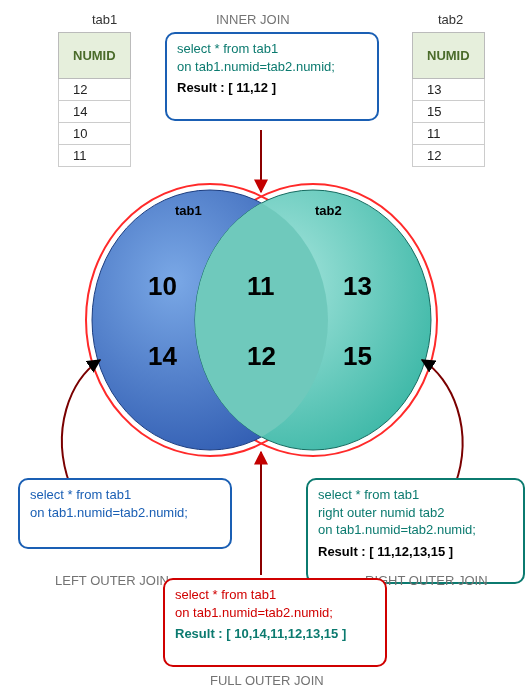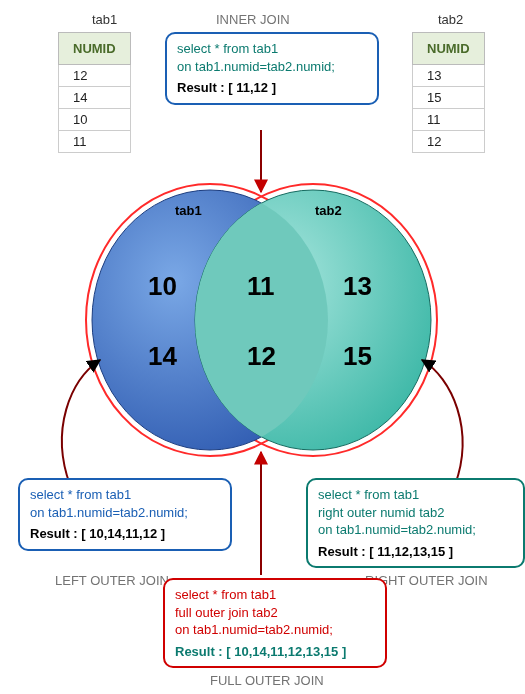--- a/index.html
+++ b/index.html
@@ -14,42 +14,42 @@
   }
   .abs { position: absolute; }
   .tbl {
     border-collapse: collapse;
     background: #fff;
   }
   .tbl th {
     background: #e6efdc;
     color: #4a6b2a;
     font-weight: bold;
-    padding: 8px 14px;
+    padding: 15px 14px;
     border: 1px solid #bbb;
     font-size: 13px;
   }
   .tbl td {
     padding: 3px 14px;
     border: 1px solid #ccc;
     font-size: 13px;
   }
   .hdr-label {
     font-size: 13px;
     color: #333;
   }
   .hdr-title {
     font-size: 13px;
     color: #737373;
     font-weight: normal;
   }
   .callout {
     border: 2px solid;
     border-radius: 10px;
-    padding: 6px 10px 6px 10px;
+    padding: 6px 10px 22px 10px;
     background: #fff;
     line-height: 1.35;
     font-size: 13px;
   }
   .sql-blue  { color: #1a5fb4; }
   .sql-teal  { color: #0b7a6f; }
   .sql-red   { color: #d00000; }
   .res       { color: #000; font-weight: bold; }
   .res-teal  { color: #0b7a6f; font-weight: bold; }
   .venn-num  { font-size: 26px; font-weight: bold; fill: #000; }
@@ -159,33 +159,31 @@
 
   <path d="M70,485 C50,430 70,380 100,360" stroke="#7a0000" stroke-width="2" fill="none" marker-end="url(#arr-black)"></path>
 
   <path d="M455,485 C475,430 452,378 422,360" stroke="#7a0000" stroke-width="2" fill="none" marker-end="url(#arr-black)"></path>
 </svg>
 
 <div class="abs callout" style="left:18px; top:478px; width:190px; border-color:#1a5fb4;">
   <div class="sql-blue">select * from tab1</div>
   <div class="sql-blue">on tab1.numid=tab2.numid;</div>
   <div style="height:4px;"></div>
-  <div class="res">Result : [ 10,14,11,12 ]</div>
 </div>
 <div class="abs hdr-title" style="left:55px; top:573px;">LEFT OUTER JOIN</div>
 
 <div class="abs callout" style="left:306px; top:478px; width:195px; border-color:#0b7a6f;">
   <div class="sql-teal">select * from tab1</div>
   <div class="sql-teal">right outer numid tab2</div>
   <div class="sql-teal">on tab1.numid=tab2.numid;</div>
   <div style="height:4px;"></div>
   <div class="res">Result : [ 11,12,13,15 ]</div>
 </div>
 <div class="abs hdr-title" style="left:365px; top:573px;">RIGHT OUTER JOIN</div>
 
 <div class="abs callout" style="left:163px; top:578px; width:200px; border-color:#d00000;">
   <div class="sql-red">select * from tab1</div>
-  <div class="sql-red">full outer join tab2</div>
   <div class="sql-red">on tab1.numid=tab2.numid;</div>
   <div style="height:4px;"></div>
   <div class="res-teal">Result : [ 10,14,11,12,13,15 ]</div>
 </div>
 <div class="abs hdr-title" style="left:210px; top:673px;">FULL OUTER JOIN</div>
 
 </body></html>

